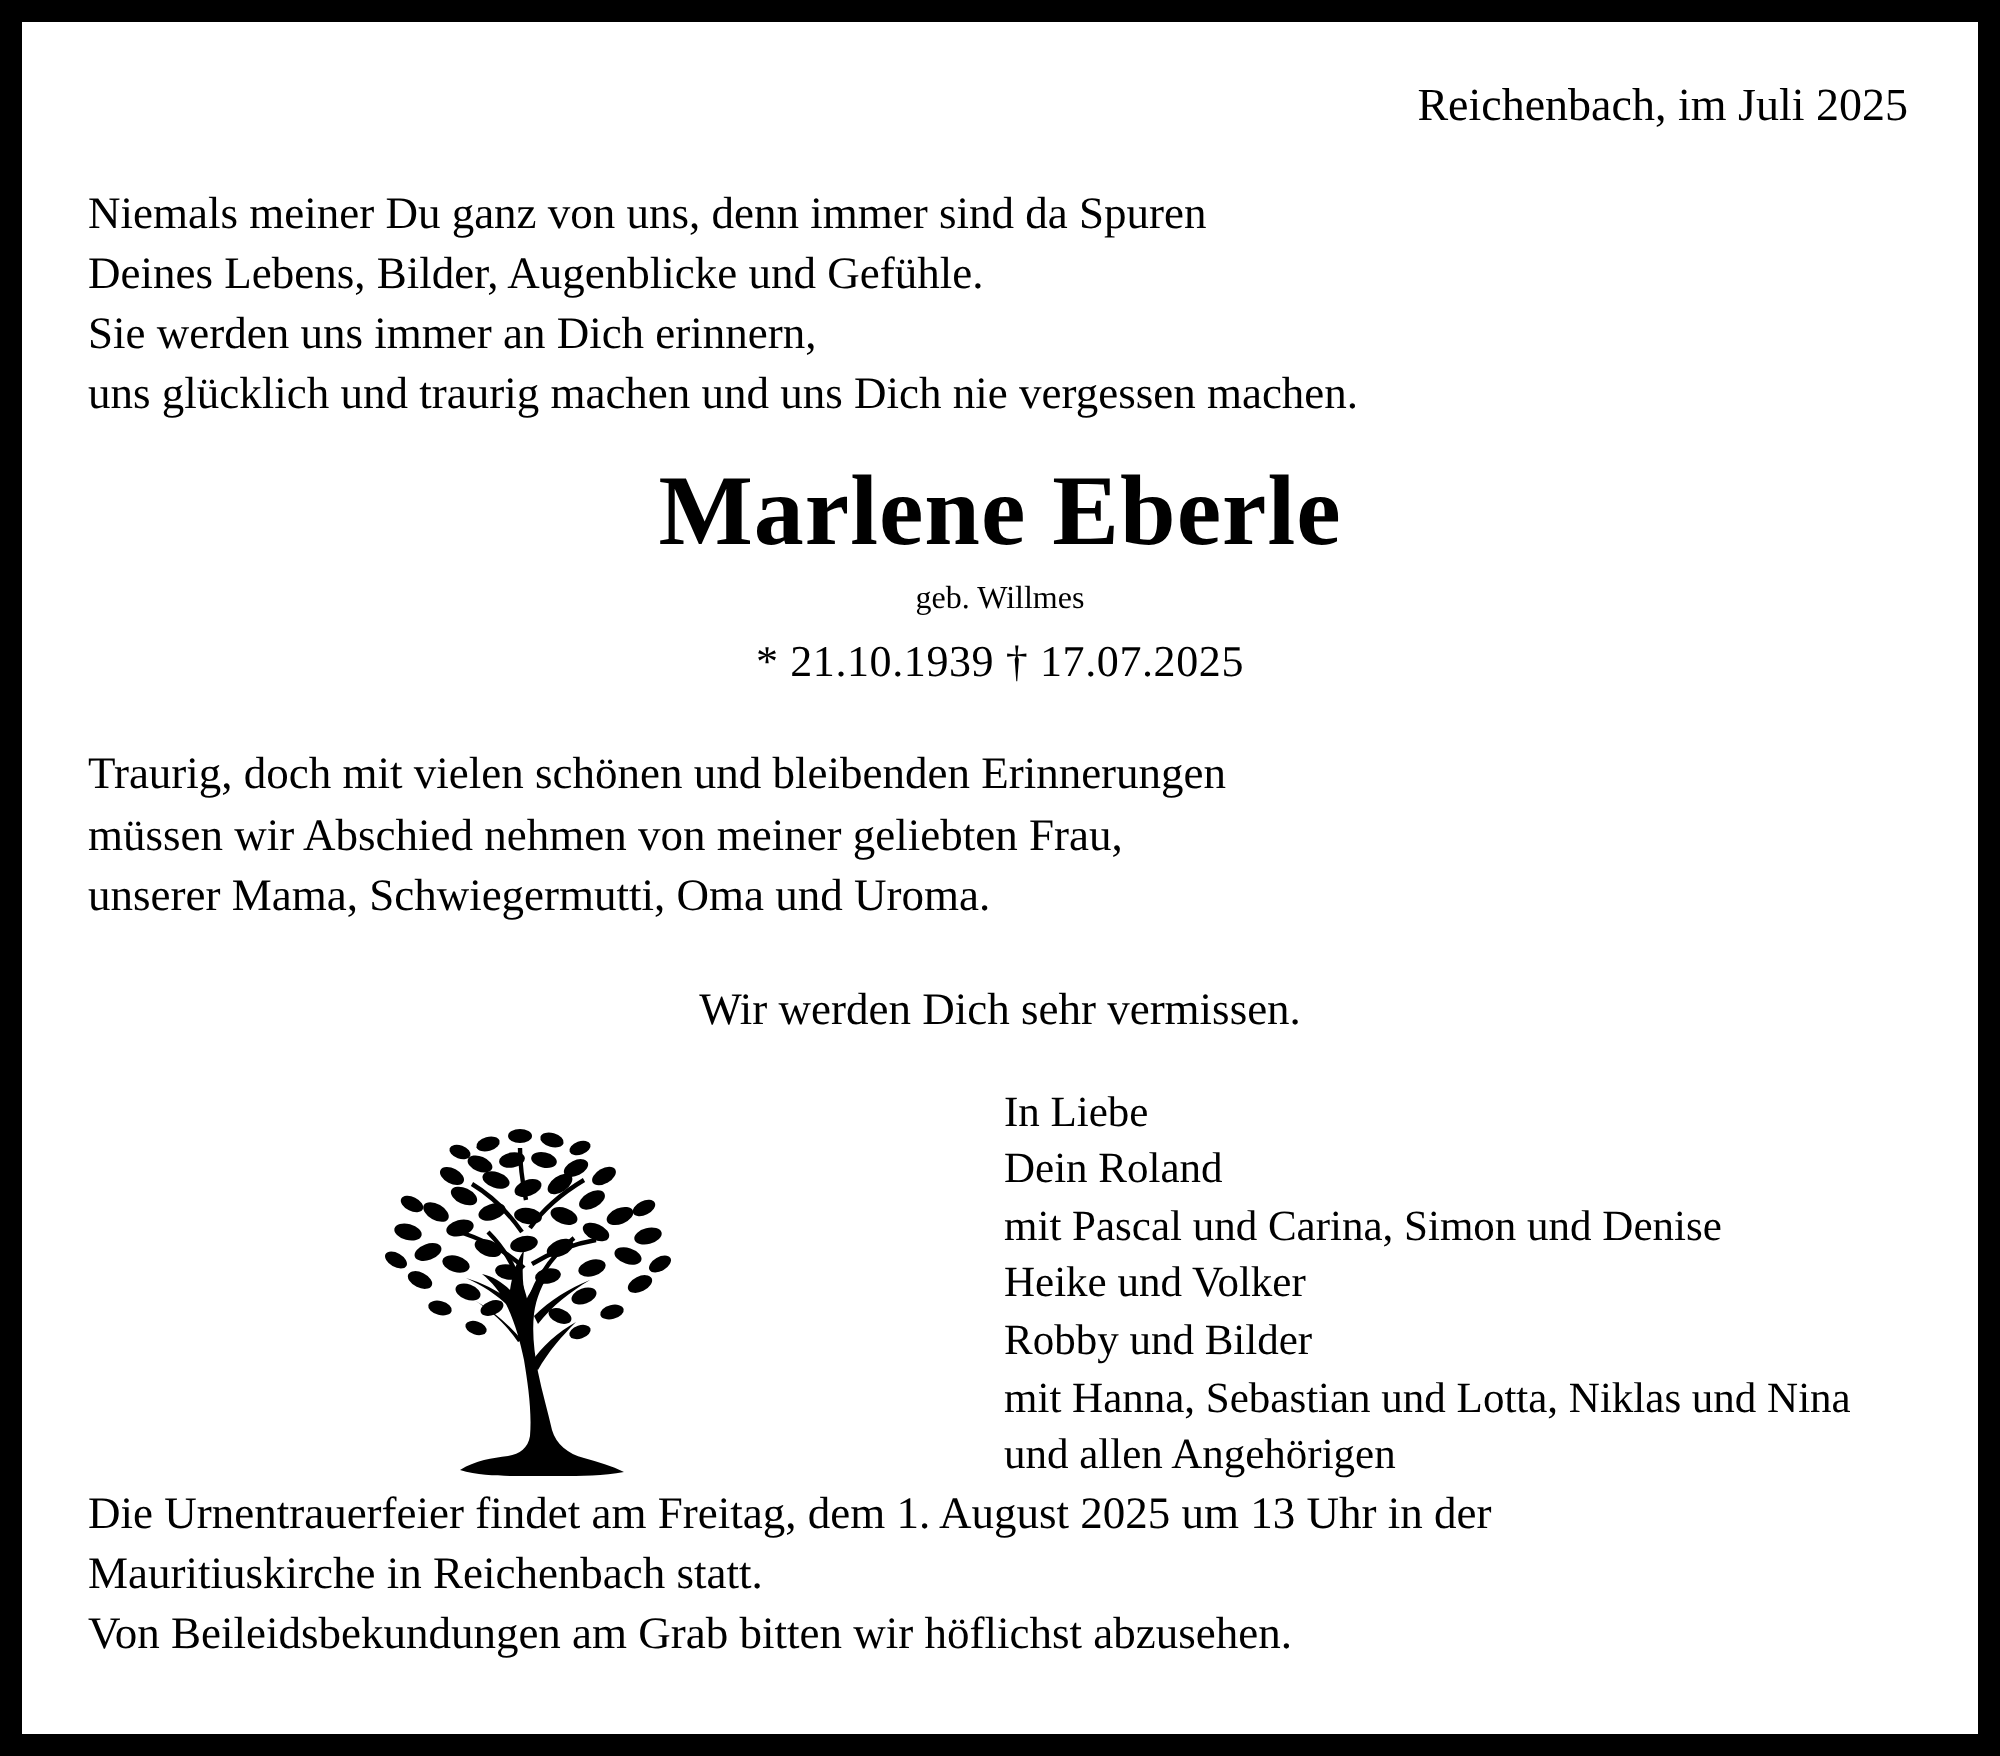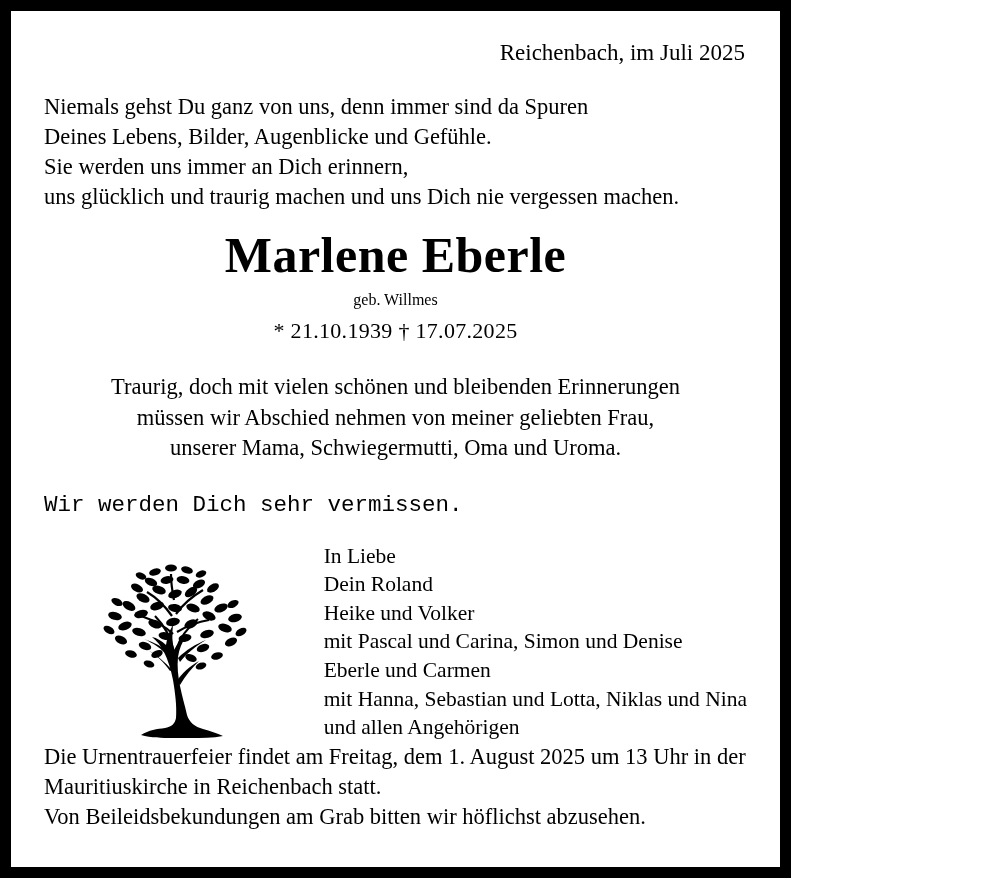--- a/index.html
+++ b/index.html
@@ -9,21 +9,21 @@
   }
   body {
     width: 1000px;
     height: 878px;
     font-family: "Liberation Serif", serif;
     color: #000000;
     overflow: hidden;
   }
   .obituary {
     box-sizing: border-box;
-    width: 791px;
+    width: 1000px;
     height: 878px;
     border: 11px solid #000000;
     background: #ffffff;
     padding: 20px 33px 0 33px;
     position: relative;
   }
   .place-date {
     text-align: right;
     font-size: 23px;
     line-height: 1.25;
@@ -53,33 +53,32 @@
     font-size: 16px;
     margin-top: 8px;
   }
   .dates {
     font-size: 22px;
     margin-top: 9px;
     letter-spacing: 0.3px;
     font-family: Liberation Serif, serif;
   }
   .lead {
-    text-align: center;
+    text-align: left;
     font-size: 22.5px;
     line-height: 1.35;
     margin-top: 28px;
   }
   .lead div {
     white-space: nowrap;
   }
   .miss {
     font-size: 22.5px;
     margin-top: 28px;
-    text-align: left;
-    font-family: Liberation Mono, monospace;
+    text-align: center;
   }
   .middle {
     display: flex;
     align-items: flex-start;
     margin-top: 18px;
     gap: 18px;
   }
   .tree-wrap {
     width: 440px;
     display: flex;
@@ -104,21 +103,21 @@
   }
 </style>
 </head>
 <body>
 
 <div class="obituary">
 
   <div class="place-date">Reichenbach, im Juli 2025</div>
 
   <div class="verse">
-    <div>Niemals gehst Du ganz von uns, denn immer sind da Spuren</div>
+    <div>Niemals meiner Du ganz von uns, denn immer sind da Spuren</div>
     <div>Deines Lebens, Bilder, Augenblicke und Gefühle.</div>
     <div>Sie werden uns immer an Dich erinnern,</div>
     <div>uns glücklich und traurig machen und uns Dich nie vergessen machen.</div>
   </div>
 
   <div class="name-block">
     <div class="name">Marlene Eberle</div>
     <div class="maiden">geb. Willmes</div>
     <div class="dates">* 21.10.1939   † 17.07.2025</div>
   </div>
@@ -206,23 +205,23 @@
             <path d="M127 74 C120 64 112 56 102 50"></path>
             <path d="M131 72 C138 62 148 54 158 48"></path>
             <path d="M129 58 C127 48 126 40 126 32"></path>
           </g>
         </g>
       </svg>
     </div>
     <div class="signature">
       <div>In Liebe</div>
       <div>Dein Roland</div>
+      <div>mit Pascal und Carina, Simon und Denise</div>
       <div>Heike und Volker</div>
-      <div>mit Pascal und Carina, Simon und Denise</div>
-      <div>Eberle und Carmen</div>
+      <div>Robby und Bilder</div>
       <div>mit Hanna, Sebastian und Lotta, Niklas und Nina</div>
       <div>und allen Angehörigen</div>
     </div>
   </div>
 
   <div class="footer">
     <div>Die Urnentrauerfeier findet am Freitag, dem 1. August 2025 um 13 Uhr in der</div>
     <div>Mauritiuskirche in Reichenbach statt.</div>
     <div>Von Beileidsbekundungen am Grab bitten wir höflichst abzusehen.</div>
   </div>

